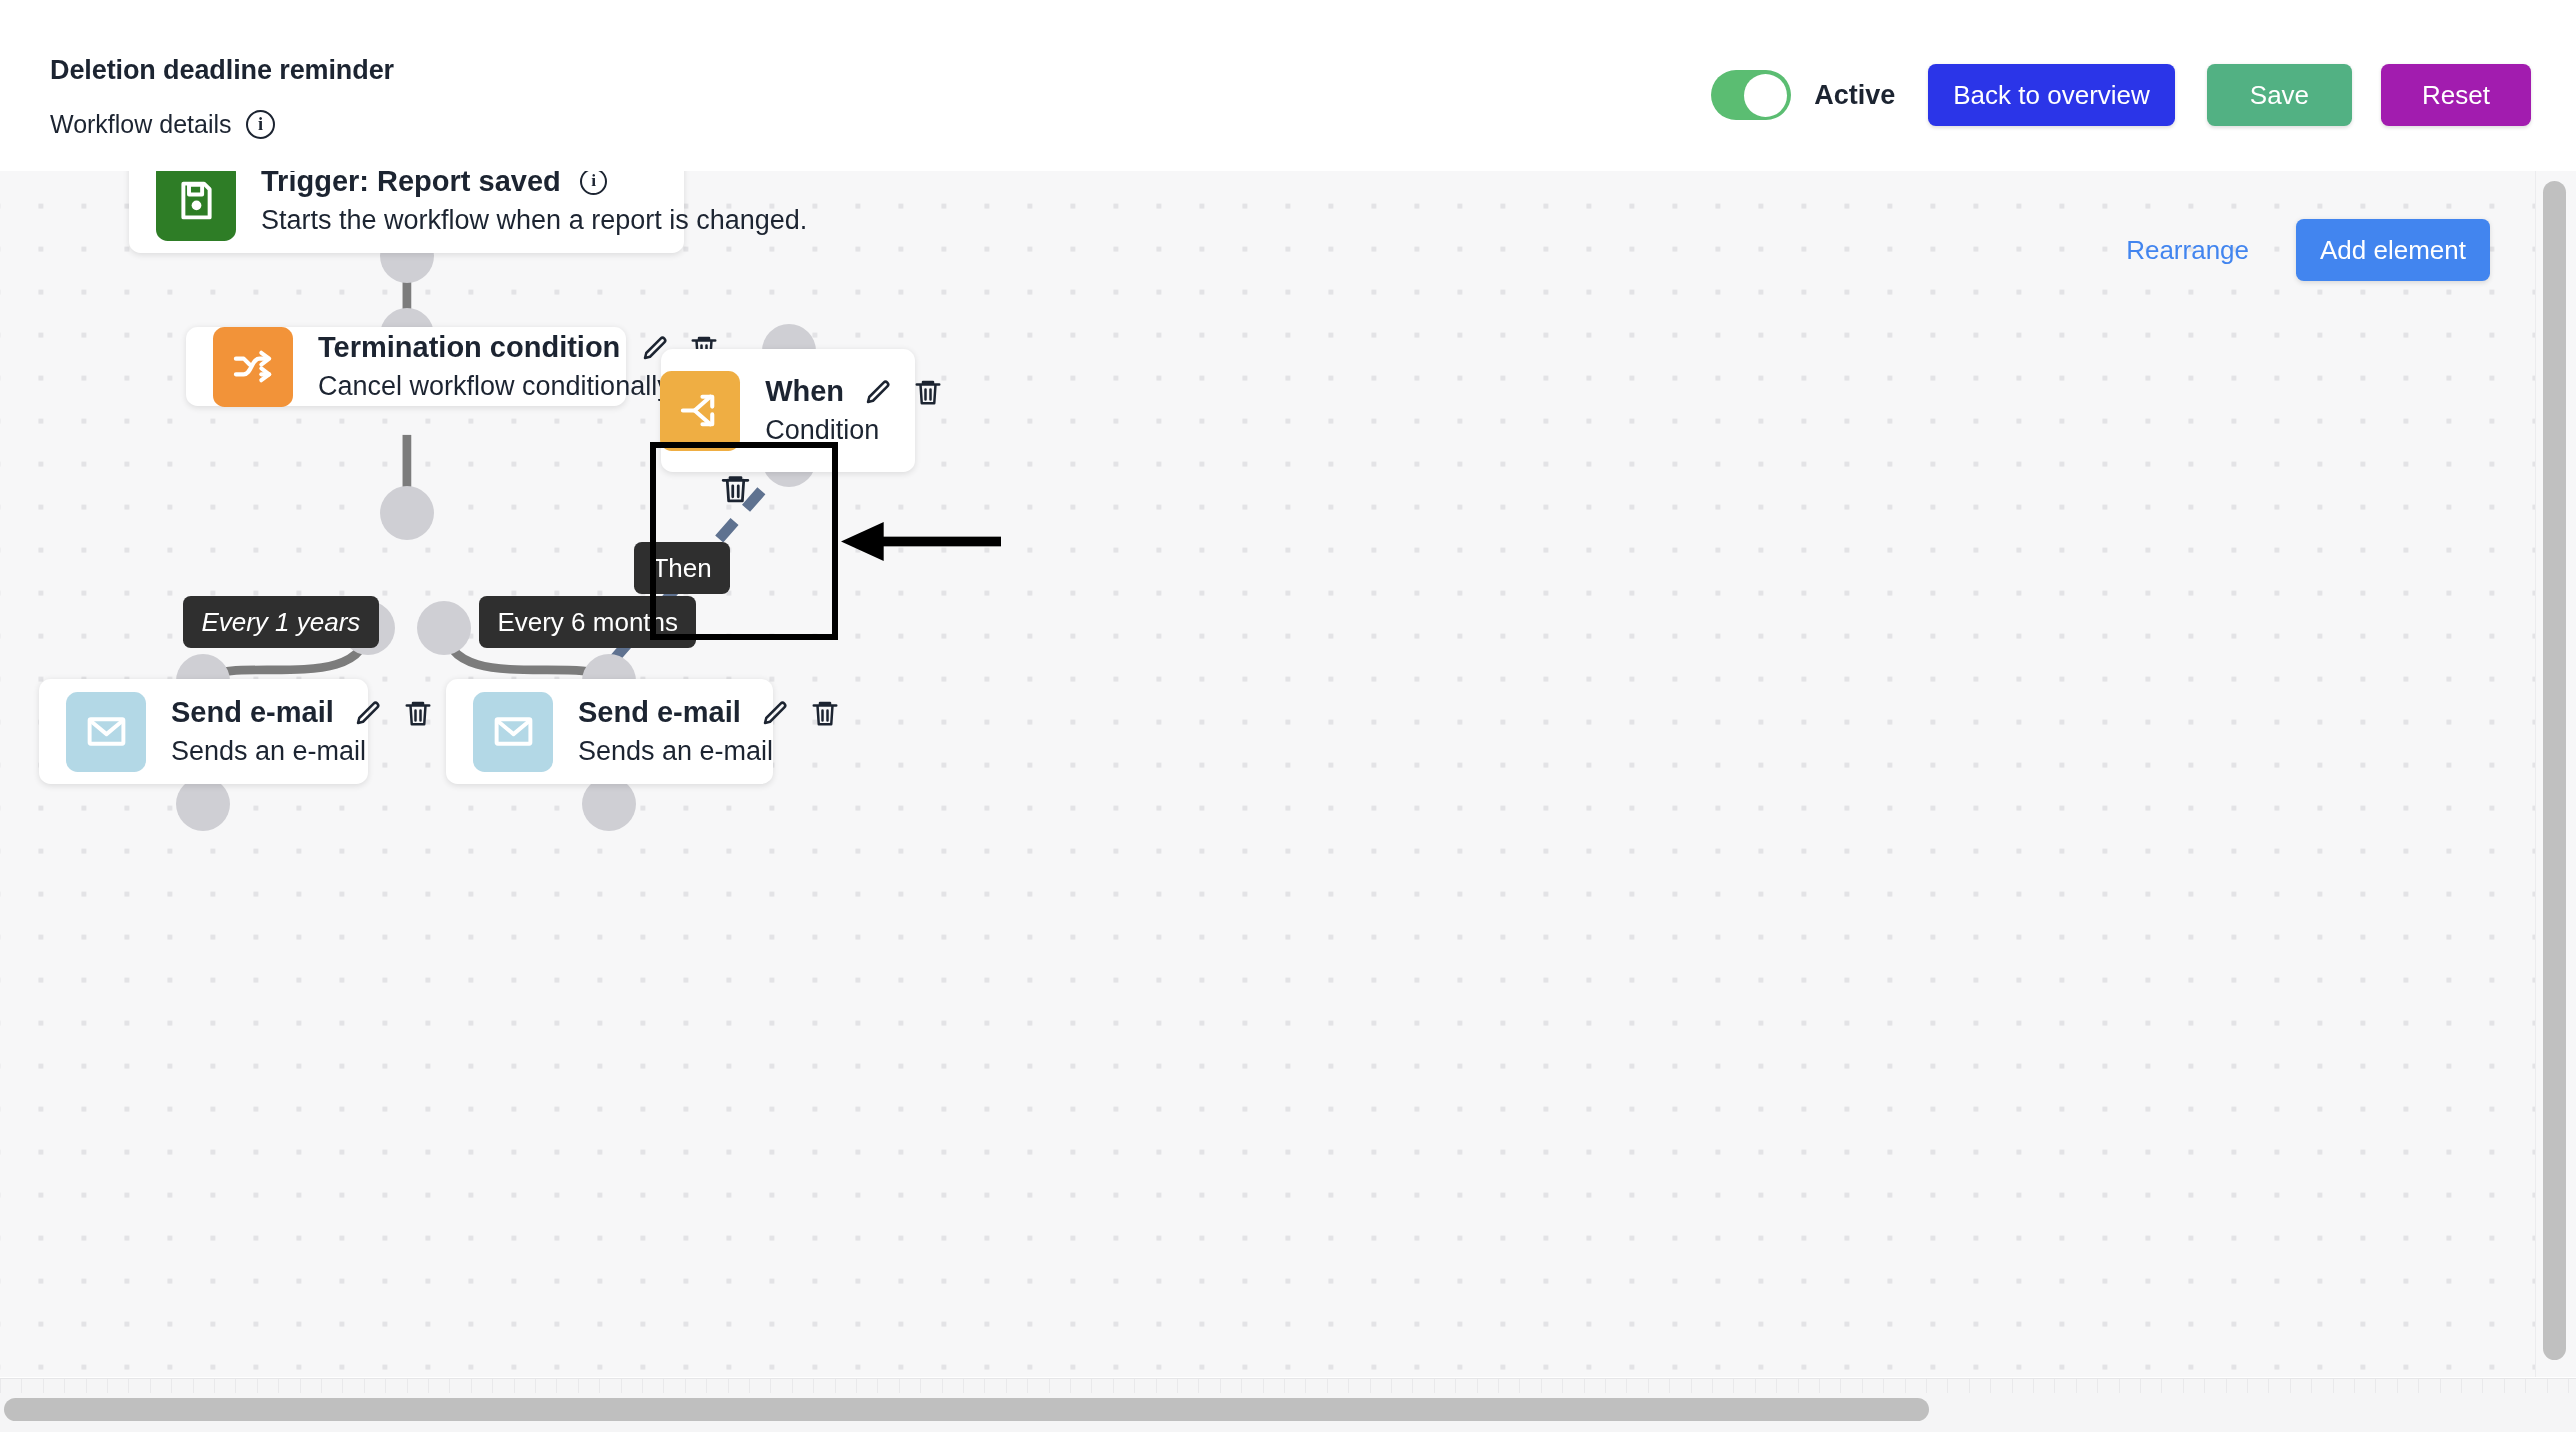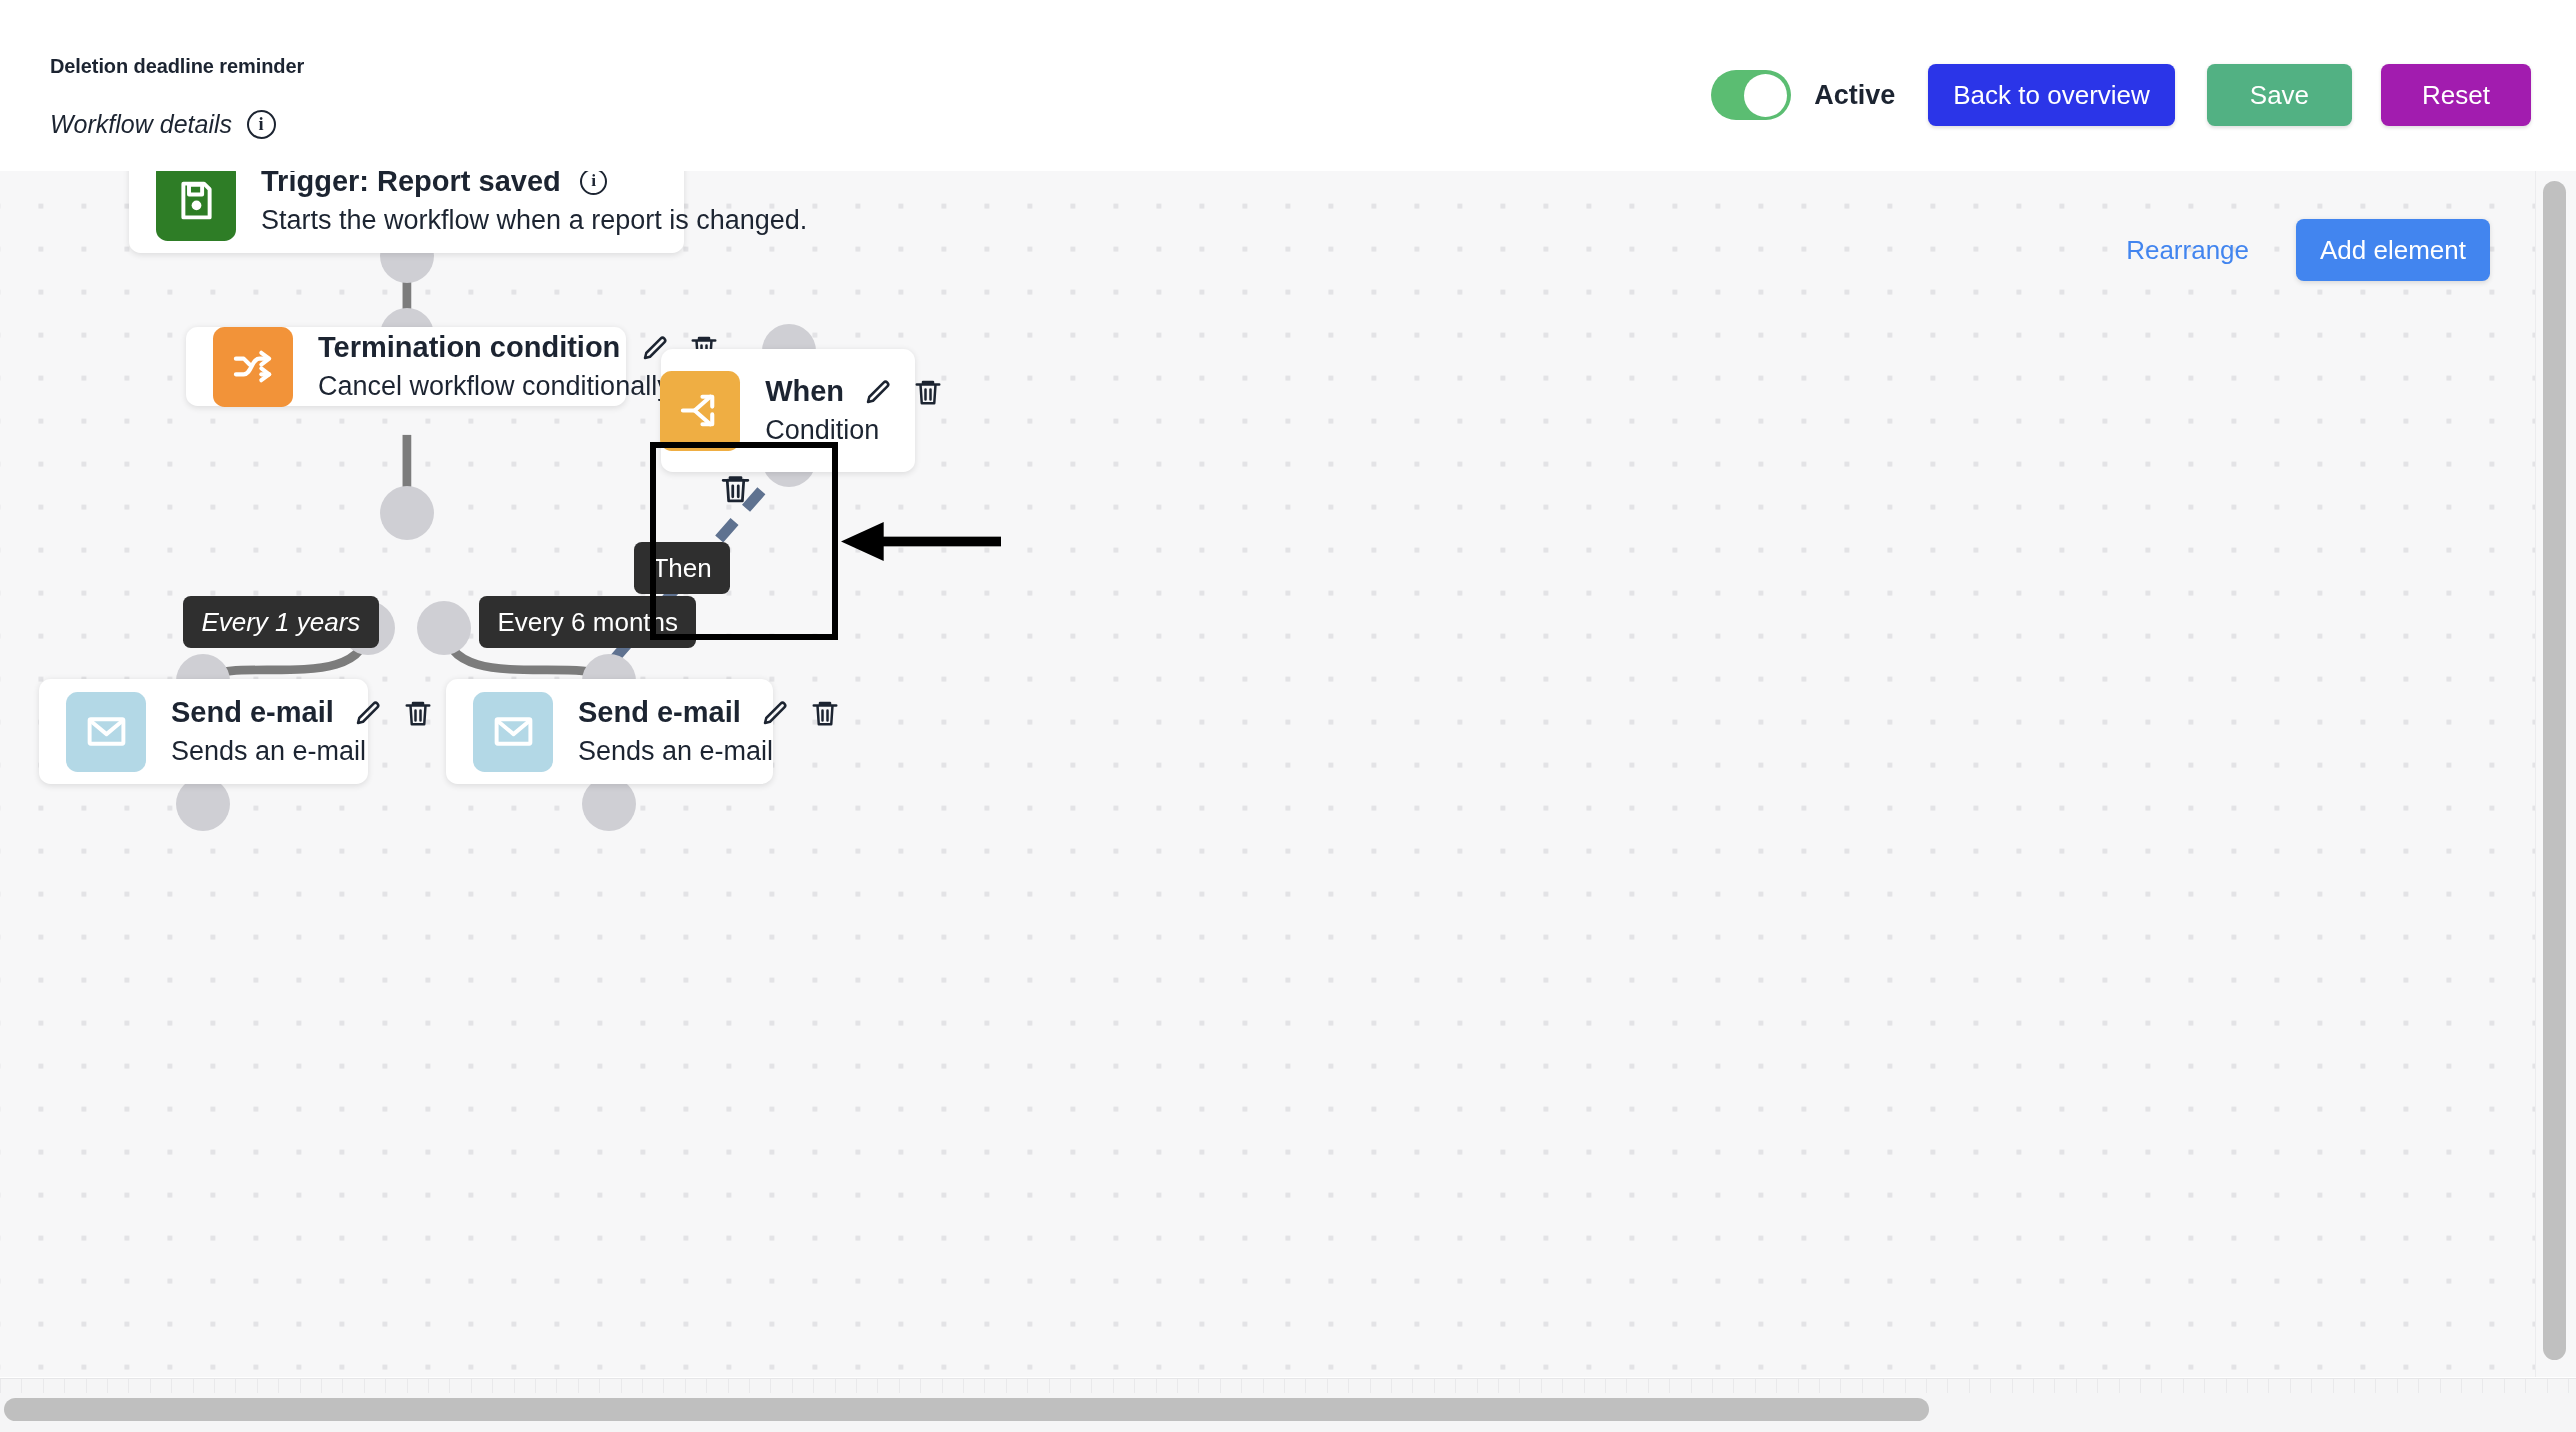--- a/index.html
+++ b/index.html
@@ -24,37 +24,36 @@
     position: absolute;
     left: 0; top: 0;
     width: 2576px;
     height: 171px;
     background: #ffffff;
     z-index: 40;
   }
   .header-title {
     position: absolute;
     left: 50px; top: 55px;
-    font-size: 20px;
+    font-size: 27px;
     font-weight: bold;
     color: #1c2431;
     letter-spacing: -0.1px;
   }
   .header-sub-row {
     position: absolute;
     left: 50px; top: 110px;
     display: flex;
     align-items: center;
     gap: 14.6px;
   }
   .header-sub {
     font-size: 25px;
     color: #1c2431;
     font-weight: normal;
-    font-style: italic;
   }
   .info-circle {
     width: 29px; height: 29px;
     border: 2.5px solid #1c2431;
     border-radius: 50%;
     display: flex; align-items: center; justify-content: center;
     font-size: 18.4px;
     font-weight: bold;
     color: #1c2431;
     font-family: "Liberation Serif", serif;

